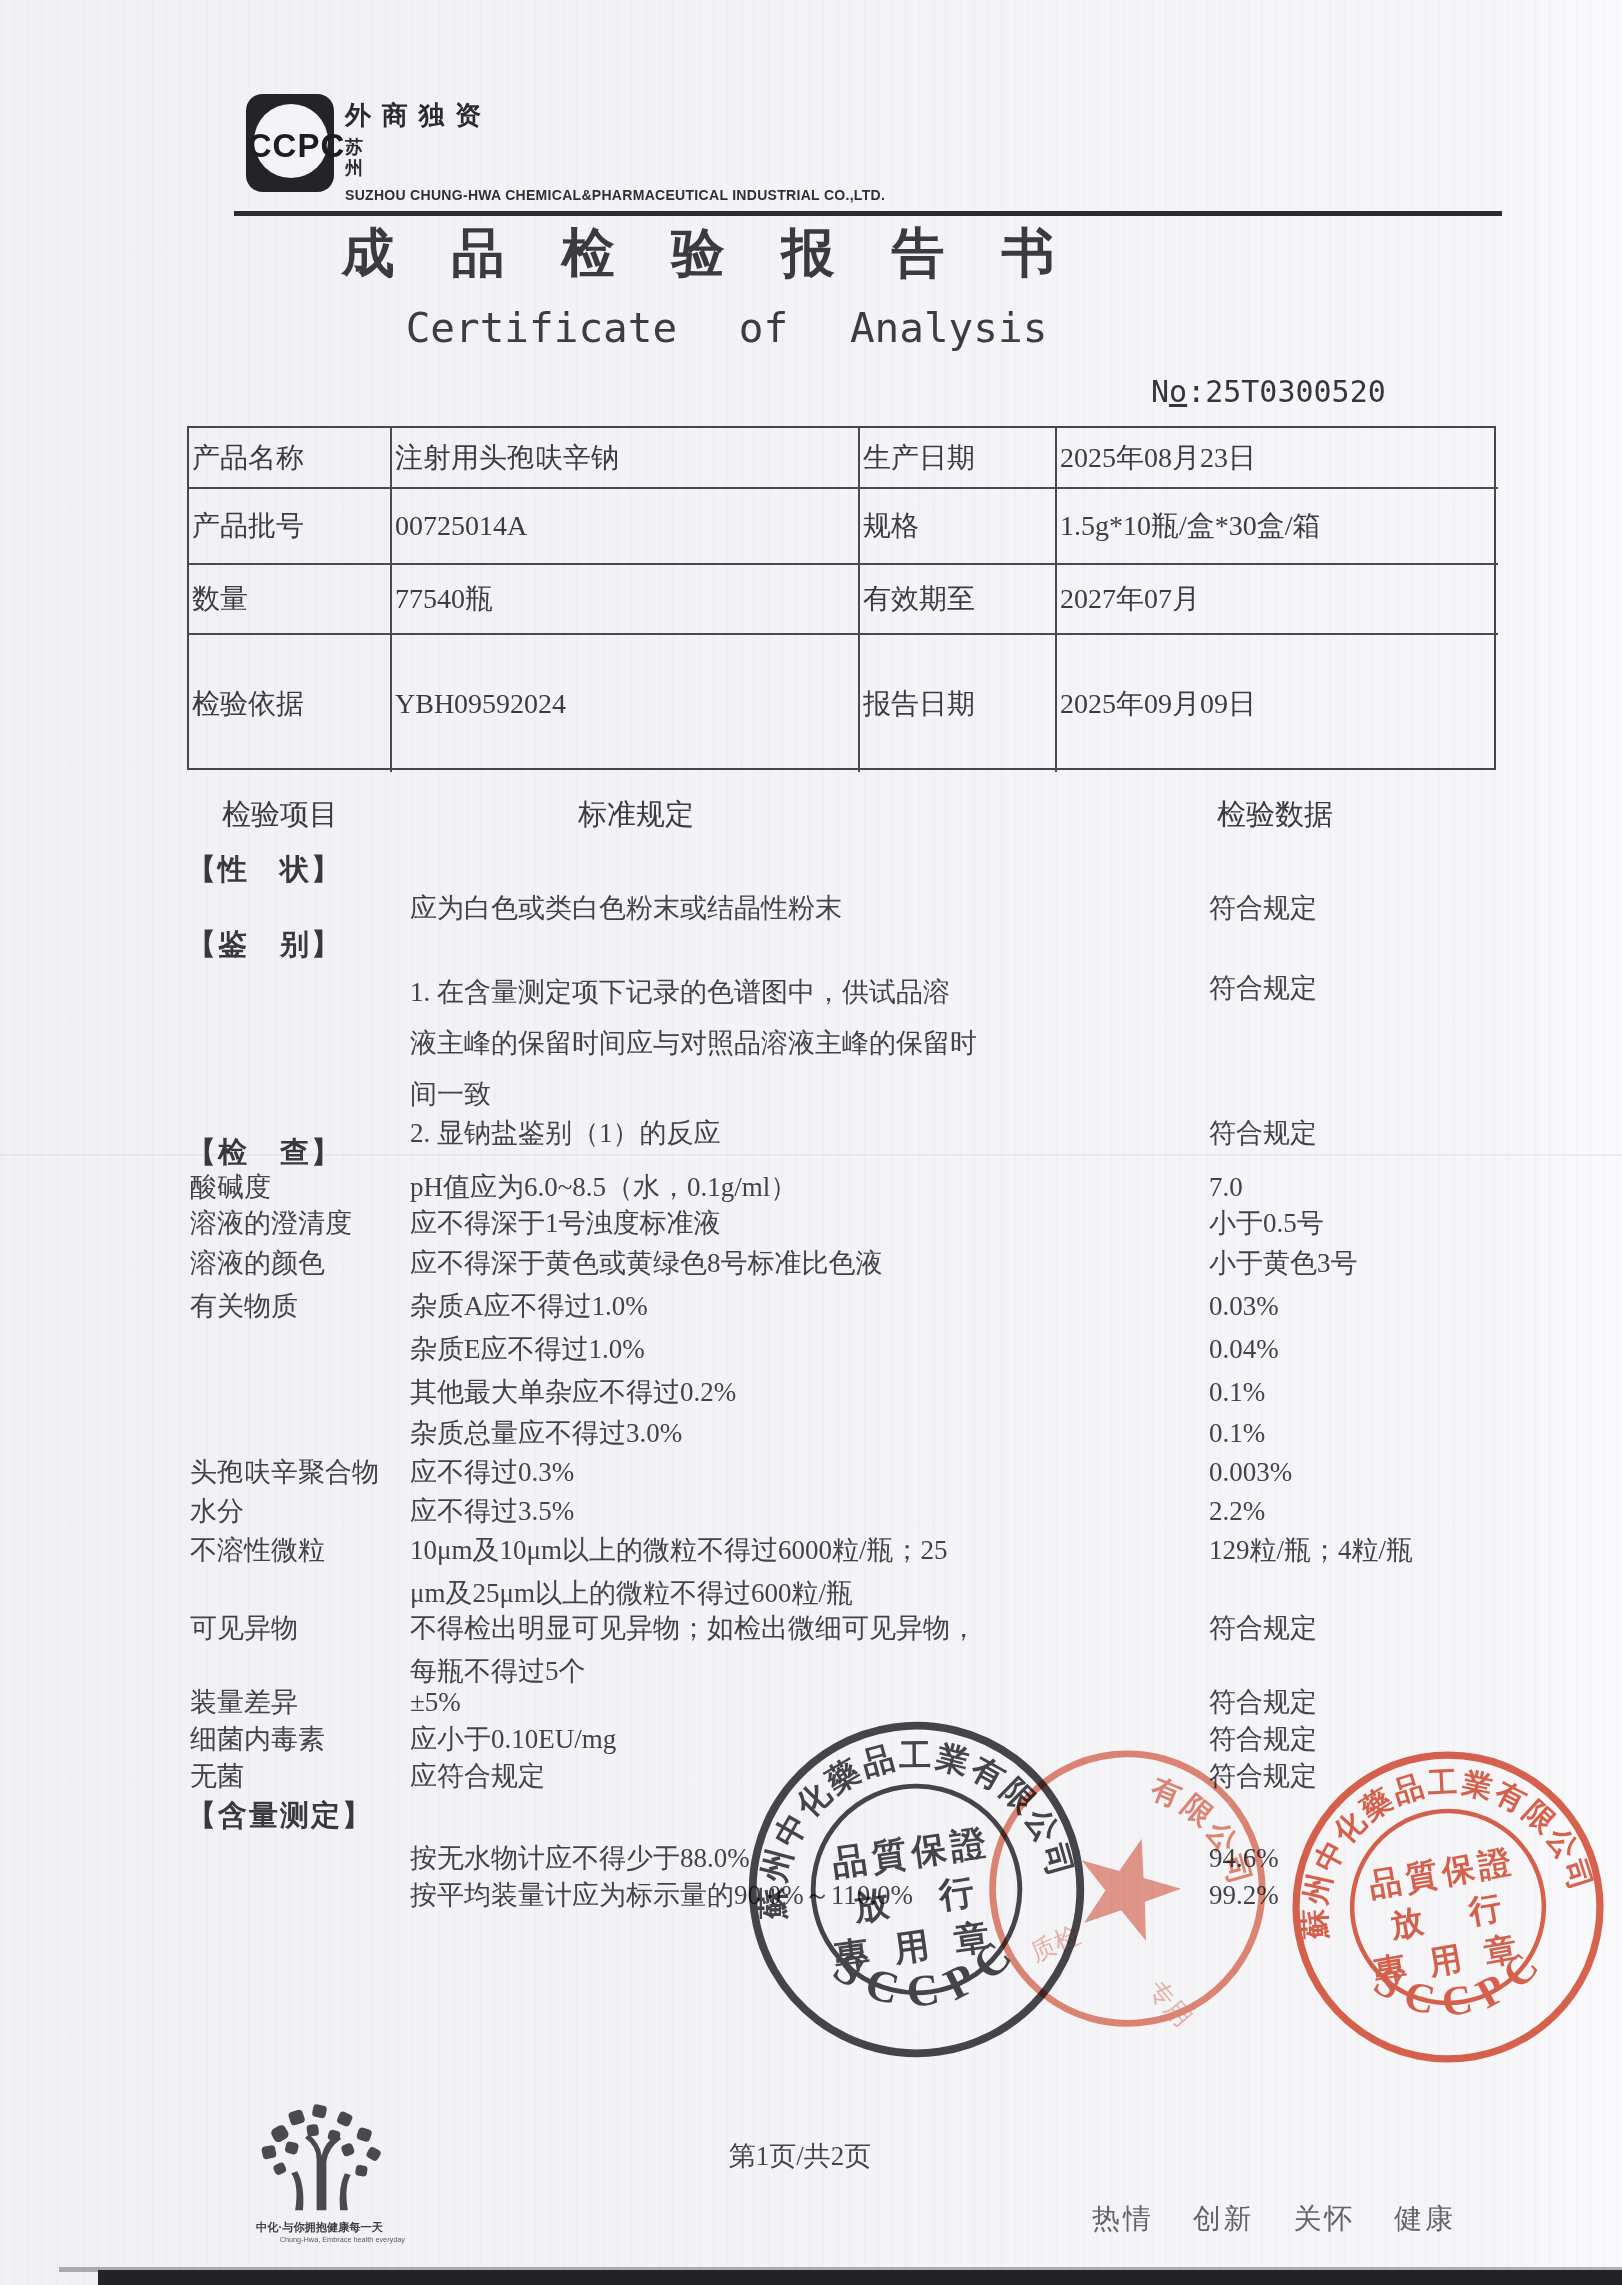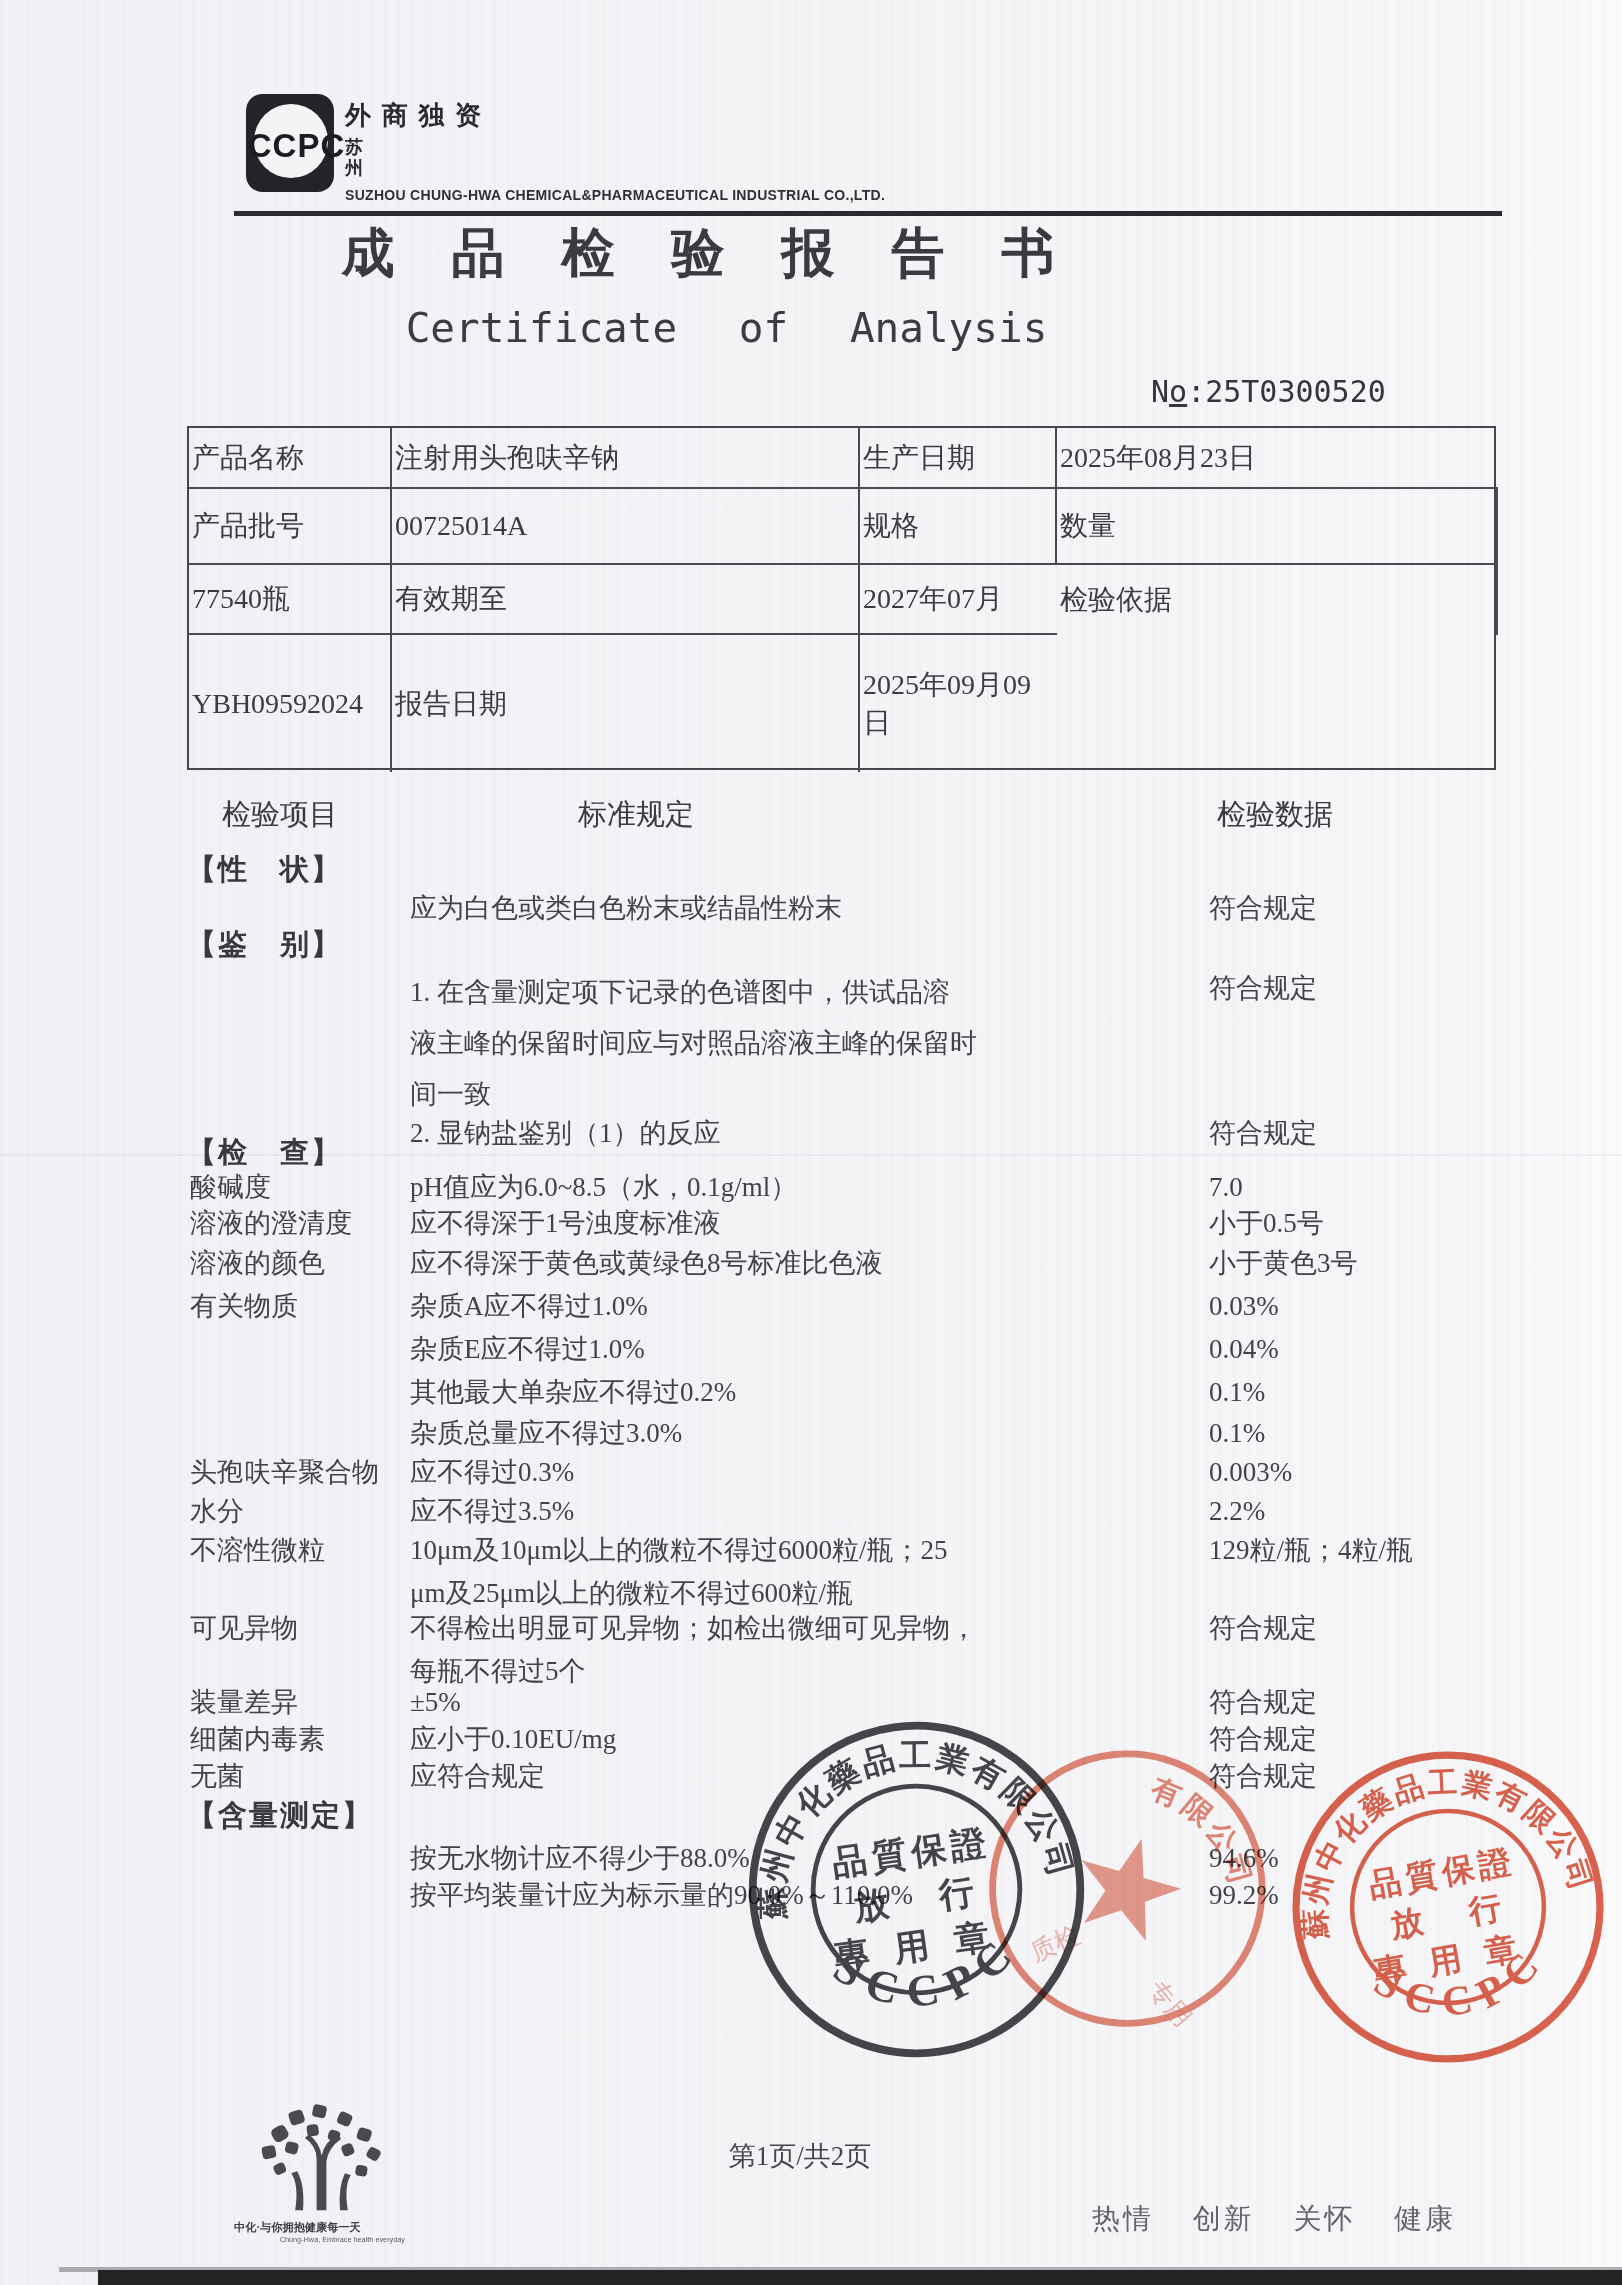--- a/index.html
+++ b/index.html
@@ -54,21 +54,21 @@
   .trow.lh52 .ts{line-height:51px;}
   .theading{position:absolute;left:187px;font-size:29px;font-weight:bold;color:#38383e;letter-spacing:2px;}
 
   
   .stamp{position:absolute;mix-blend-mode:multiply;}
   .stamp text{font-family:"Liberation Serif","DejaVu Serif",serif;}
 
   
   .page-indicator{position:absolute;left:644px;top:2138px;width:312px;text-align:center;font-size:27px;color:#45454b;}
   .slogan{position:absolute;left:1092px;top:2200px;font-size:28px;color:#63636a;word-spacing:29px;letter-spacing:2.9px;}
-  .tree-caption{position:absolute;left:234px;top:2220px;width:171px;text-align:left;
+  .tree-caption{position:absolute;left:234px;top:2220px;width:171px;text-align:center;
                 font-family:"Liberation Sans",sans-serif;font-weight:bold;font-size:11.2px;color:#3d3d40;}
   .tree-caption-en{position:absolute;left:234px;top:2235px;width:171px;text-align:right;
                    font-family:"Liberation Sans",sans-serif;font-size:7.3px;color:#5a5a5e;}
 </style>
 </head>
 <body>
 
 <div class="canvas">
   <div class="paper"></div>
   <div class="stripes"></div>
@@ -88,20 +88,21 @@
 
   <div class="info-table">
     <div class="cell">产品名称</div>
     <div class="cell">注射用头孢呋辛钠</div>
     <div class="cell">生产日期</div>
     <div class="cell lastcol">2025年08月23日</div>
 
     <div class="cell">产品批号</div>
     <div class="cell">00725014A</div>
     <div class="cell">规格</div>
+    <div class="cell lastcol">1.5g*10瓶/盒*30盒/箱</div>
 
     <div class="cell">数量</div>
     <div class="cell">77540瓶</div>
     <div class="cell">有效期至</div>
     <div class="cell lastcol">2027年07月</div>
 
     <div class="cell lastrow">检验依据</div>
     <div class="cell lastrow">YBH09592024</div>
     <div class="cell lastrow">报告日期</div>
     <div class="cell lastrow lastcol">2025年09月09日</div>

